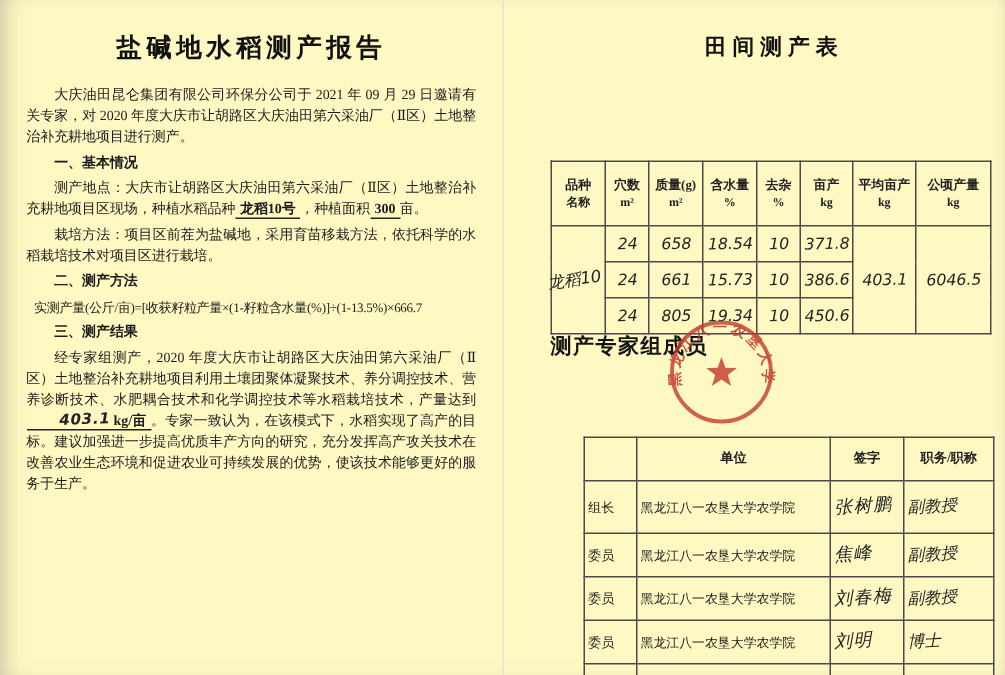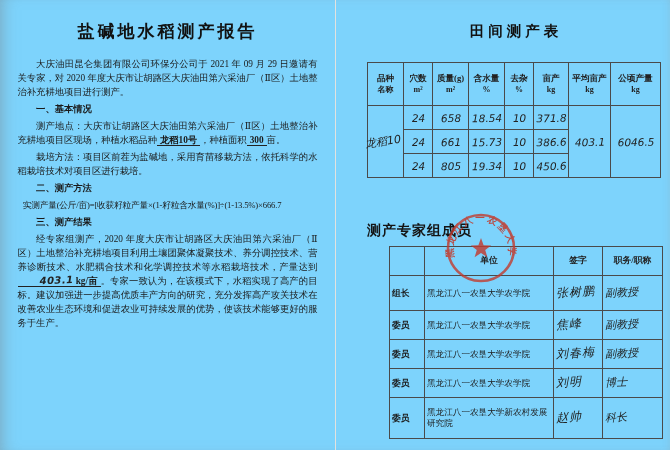--- a/index.html
+++ b/index.html
@@ -3,21 +3,21 @@
 <meta charset="utf-8">
 <style>
   html,body{margin:0;padding:0;}
   body{
     width:670px;height:450px;overflow:hidden;
     font-family:"Liberation Serif","DejaVu Serif",serif;
     background:#e9e8e6;color:#1c1c1c;
   }
   .scan{
     position:relative;width:670px;height:450px;
-    background:#7dd3fc;
+    background:#fef9c3;
     box-shadow:inset 12px 0 18px -12px rgba(120,120,120,.55), inset -6px 0 10px -8px rgba(150,150,150,.4);
   }
   .page{position:absolute;top:0;height:450px;}
   .page-left{left:0;width:335px;padding:0;border-right:1px solid #e3e2df;}
   .page-right{left:336px;width:334px;}
 
   
   .report-title{
     margin:20px 0 14px 0;text-align:center;
     font-size:17px;font-weight:bold;letter-spacing:3px;color:#111;
@@ -31,38 +31,38 @@
     font-family:"DejaVu Sans",sans-serif;font-style:italic;
     color:#222;letter-spacing:.5px;
   }
   .hw-inline{display:inline-block;transform:rotate(-2deg);font-size:10px;font-weight:bold;}
 
   
   .sheet-title{
     position:absolute;left:0;top:22px;width:360px;text-align:center;
     font-size:14.5px;font-weight:bold;letter-spacing:4px;color:#111;
   }
-  table{border-collapse:collapse;table-layout:fixed;}
+  table{border-collapse:collapse;table-layout:fixed;margin-top:45px;}
   .ftable{position:absolute;left:31px;top:62px;width:293px;height:111px;}
   .ftable td,.ftable th{border:1px solid #4a4a4a;padding:0;text-align:center;vertical-align:middle;overflow:visible;}
   .ftable th{font-size:8.6px;font-weight:bold;line-height:11px;height:42px;color:#222;}
   .ftable th .sub{font-size:8px;font-weight:bold;}
   .ftable td{height:23px;font-size:8.5px;}
   .ftable .hw-cell{font-family:"DejaVu Sans",sans-serif;font-style:italic;font-size:10.5px;color:#232323;transform:rotate(-1deg);}
   .variety-hw{font-family:"DejaVu Sans",sans-serif;font-style:italic;font-size:11px;color:#232323;display:inline-block;transform:rotate(-8deg);white-space:nowrap;margin-left:-6px;}
 
   .expert-label{position:absolute;left:31px;top:222px;font-size:14px;font-weight:bold;letter-spacing:1px;color:#141414;}
   .etable{position:absolute;left:53px;top:246px;width:273px;}
   .etable td,.etable th{border:1px solid #4a4a4a;padding:0 2px;vertical-align:middle;}
   .etable th{height:28px;font-size:8.8px;font-weight:bold;color:#222;}
   .etable td{font-size:8.6px;line-height:11px;}
   .etable .row-tall td{height:34px;}
   .etable .row-std td{height:28px;}
   .etable .row-last td{height:40px;}
-  .etable .role{font-size:8.8px;font-weight:bold;}
+  .etable .role{font-size:8.8px;}
   .sig{font-family:"DejaVu Sans",sans-serif;font-style:italic;font-size:12px;color:#1f1f1f;display:inline-block;transform:rotate(-4deg);letter-spacing:1px;white-space:nowrap;}
   .title-hw{font-family:"DejaVu Sans",sans-serif;font-style:italic;font-size:11px;color:#1f1f1f;display:inline-block;transform:rotate(-3deg);white-space:nowrap;}
 
   .seal{position:absolute;left:108px;top:211px;width:74px;height:74px;pointer-events:none;opacity:.88;}
 </style>
 </head>
 <body>
 
 <div class="scan">
 

